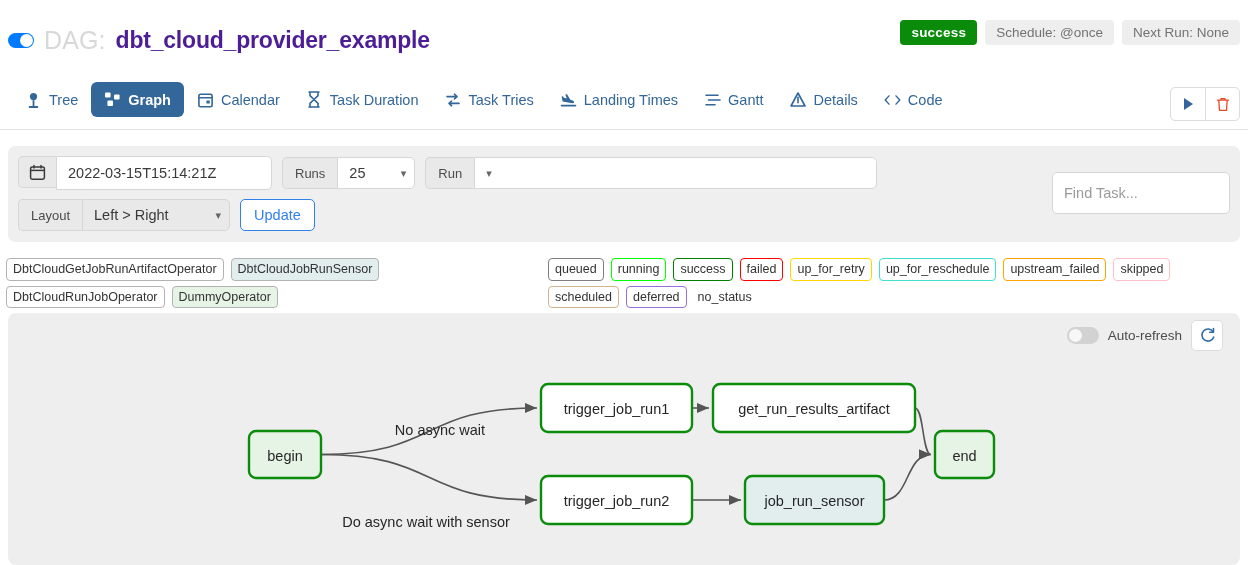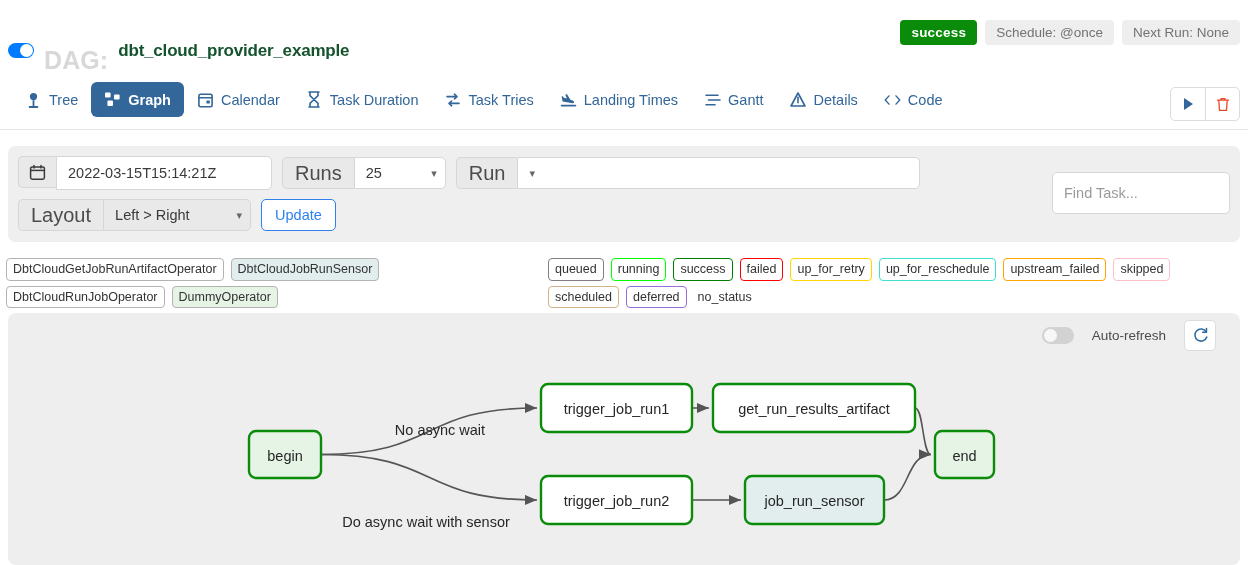--- a/index.html
+++ b/index.html
@@ -23,24 +23,24 @@
   }
   .toggle-pill {
     width: 26px; height: 15px; border-radius: 8px;
     background: #007bff; position: relative; flex: none;
   }
   .toggle-pill::after {
     content: ""; position: absolute; right: 1px; top: 1px;
     width: 13px; height: 13px; border-radius: 50%; background: #fff;
   }
   .dag-label {
-    font-size: 25px; color: #d8d8d8; font-weight: 700; letter-spacing: .1px; margin-top: 20px;
+    font-size: 25px; color: #d8d8d8; font-weight: 400; letter-spacing: .1px;
   }
   .dag-id {
-    font-size: 17px; color: #14532d; font-weight: 700; letter-spacing: -.2px;
+    font-size: 23px; color: #4c1d95; font-weight: 700; letter-spacing: -.2px;
   }
   .header-badges {
     position: absolute; right: 8px; top: 20px;
     display: flex; align-items: center; gap: 8px;
   }
   .badge {
     font-size: 13.5px; padding: 5px 11px; border-radius: 4px;
     background: #eeeeee; color: #737373; white-space: nowrap; font-weight: 400;
   }
   .badge.status-success {
@@ -73,21 +73,21 @@
   
   .toolbar {
     position: absolute; left: 8px; top: 146px; width: 1232px; height: 96px;
     background: #efefef; border-radius: 7px; padding: 10px;
   }
   .tb-row { display: flex; align-items: center; gap: 0; }
   .tb-row + .tb-row { margin-top: 9px; }
   .grp { display: flex; align-items: stretch; }
   .addon {
     background: #e9e9e9; border: 1px solid #d6d6d6; color: #4c4c4c;
-    font-size: 20px; display: flex; align-items: center; padding: 0 12px;
+    font-size: 13px; display: flex; align-items: center; padding: 0 12px;
   }
   .addon.left { border-radius: 5px 0 0 5px; border-right: none; }
   .fld {
     background: #fff; border: 1px solid #d6d6d6; color: #3a3a3a;
     font-size: 14.5px; display: flex; align-items: center; padding: 16px 11px;
     height: 32px; border-radius: 0 5px 5px 0;
   }
   .sel {
     background: #e9e9e9; border: 1px solid #d6d6d6; color: #3a3a3a;
     font-size: 14.5px; display: flex; align-items: center; justify-content: space-between;
@@ -124,22 +124,22 @@
   .ops { position: absolute; left: 6px; top: 0; width: 520px; }
   .stats { position: absolute; left: 548px; top: 0; width: 700px; }
   .nostatus { font-size: 12.5px; color: #333; padding: 4px 4px; white-space: nowrap; }
 
   
   .canvas {
     position: absolute; left: 8px; top: 313px; width: 1232px; height: 252px;
     background: #eeeeee; border-radius: 8px; overflow: hidden;
   }
   .refresh-row {
-    position: absolute; right: 24px; top: 7px;
-    display: flex; align-items: center; gap: 18px;
+    position: absolute; right: 17px; top: 7px;
+    display: flex; align-items: center; gap: 9px;
   }
   .switch {
     width: 32px; height: 17px; border-radius: 9px; background: #d2d2d2;
     position: relative; flex: none; cursor: pointer;
   }
   .switch::after {
     content: ""; position: absolute; left: 2px; top: 2px;
     width: 13px; height: 13px; border-radius: 50%; background: #f7f7f7;
   }
   .refresh-label { font-size: 13.5px; color: #4c4c4c; }
@@ -285,21 +285,21 @@
             <rect x="1.6" y="3" width="13.8" height="12.2" rx="1.6" fill="none" stroke="#3a3a3a" stroke-width="1.5"></rect>
             <path d="M1.6 6.4 H15.4" stroke="#3a3a3a" stroke-width="1.5"></path>
             <path d="M5 1.6 V4 M12 1.6 V4" stroke="#3a3a3a" stroke-width="1.5" stroke-linecap="round"></path>
           </svg>
         </div>
         <div class="fld" style="width:216px;">2022-03-15T15:14:21Z</div>
       </div>
 
       <div class="grp" style="margin-left:10px;">
         <div class="addon left">Runs</div>
-        <div class="sel white" style="width:92px;">
+        <div class="sel white" style="width:78px;">
           <span>25</span>
           <span class="caret">▾</span>
         </div>
       </div>
 
       <div class="grp" style="margin-left:10px;">
         <div class="addon left">Run</div>
         <div class="sel white" style="width:403px;">
           <span class="caret">▾</span>
         </div>

